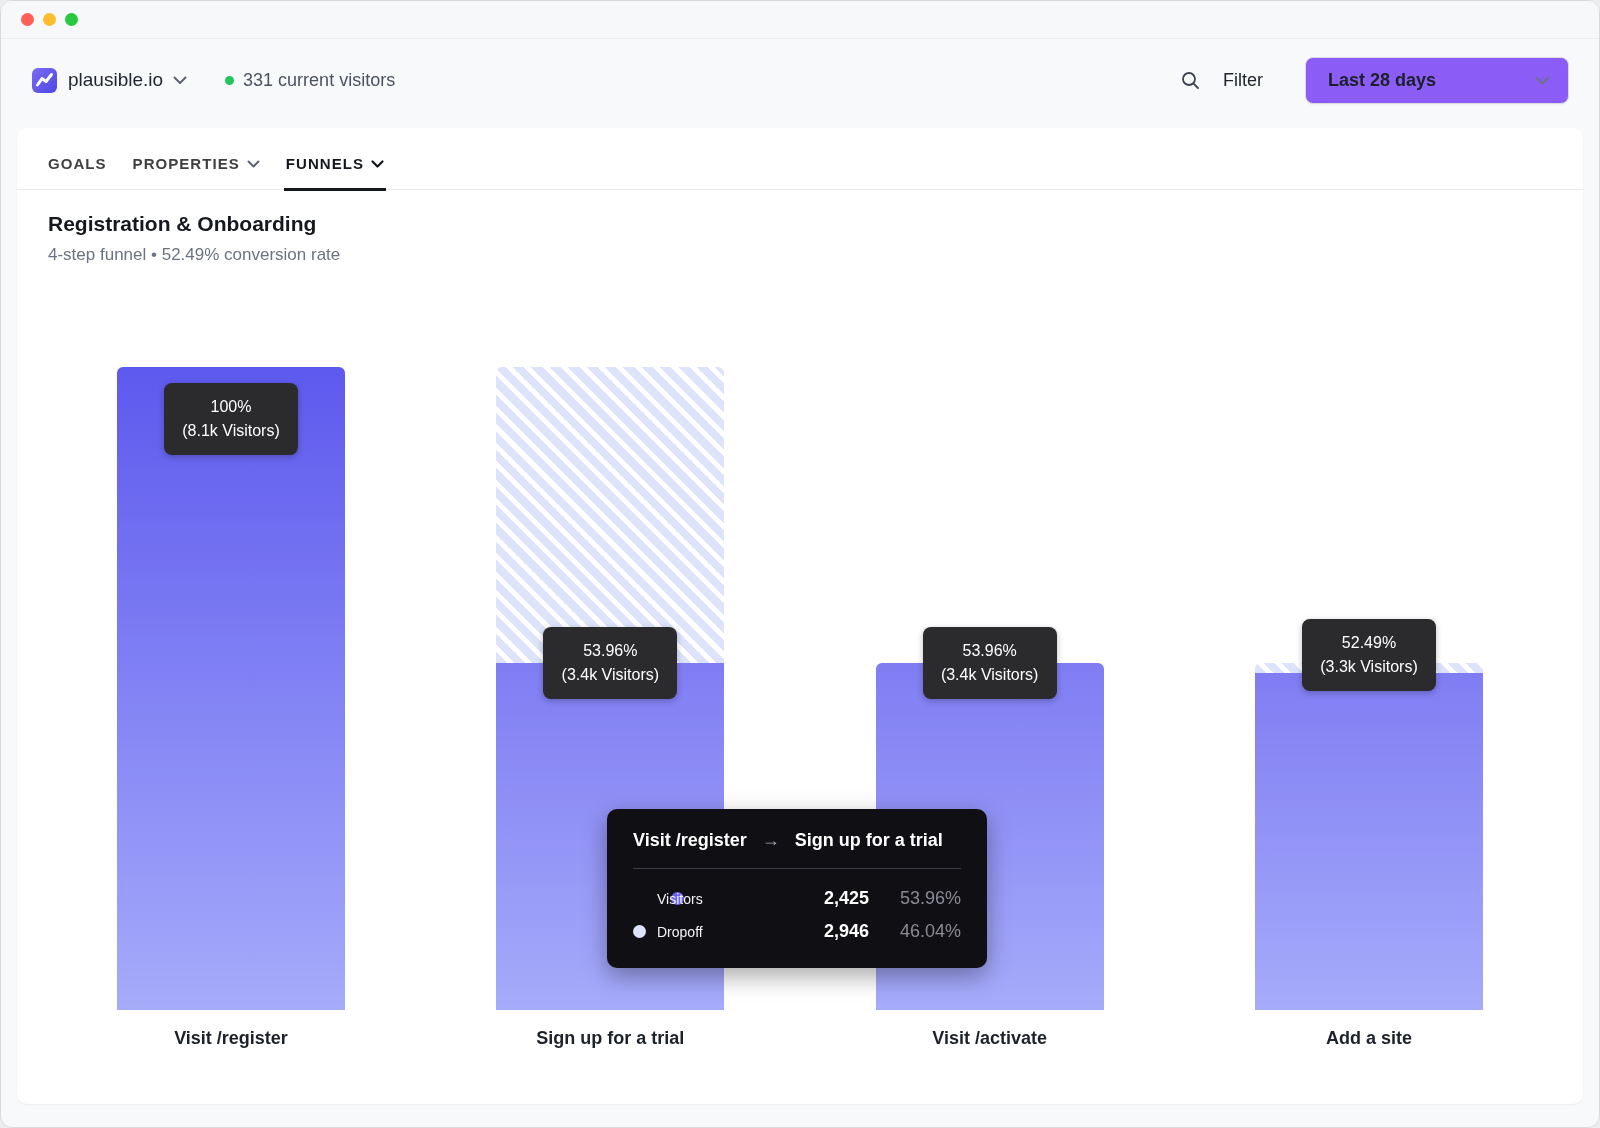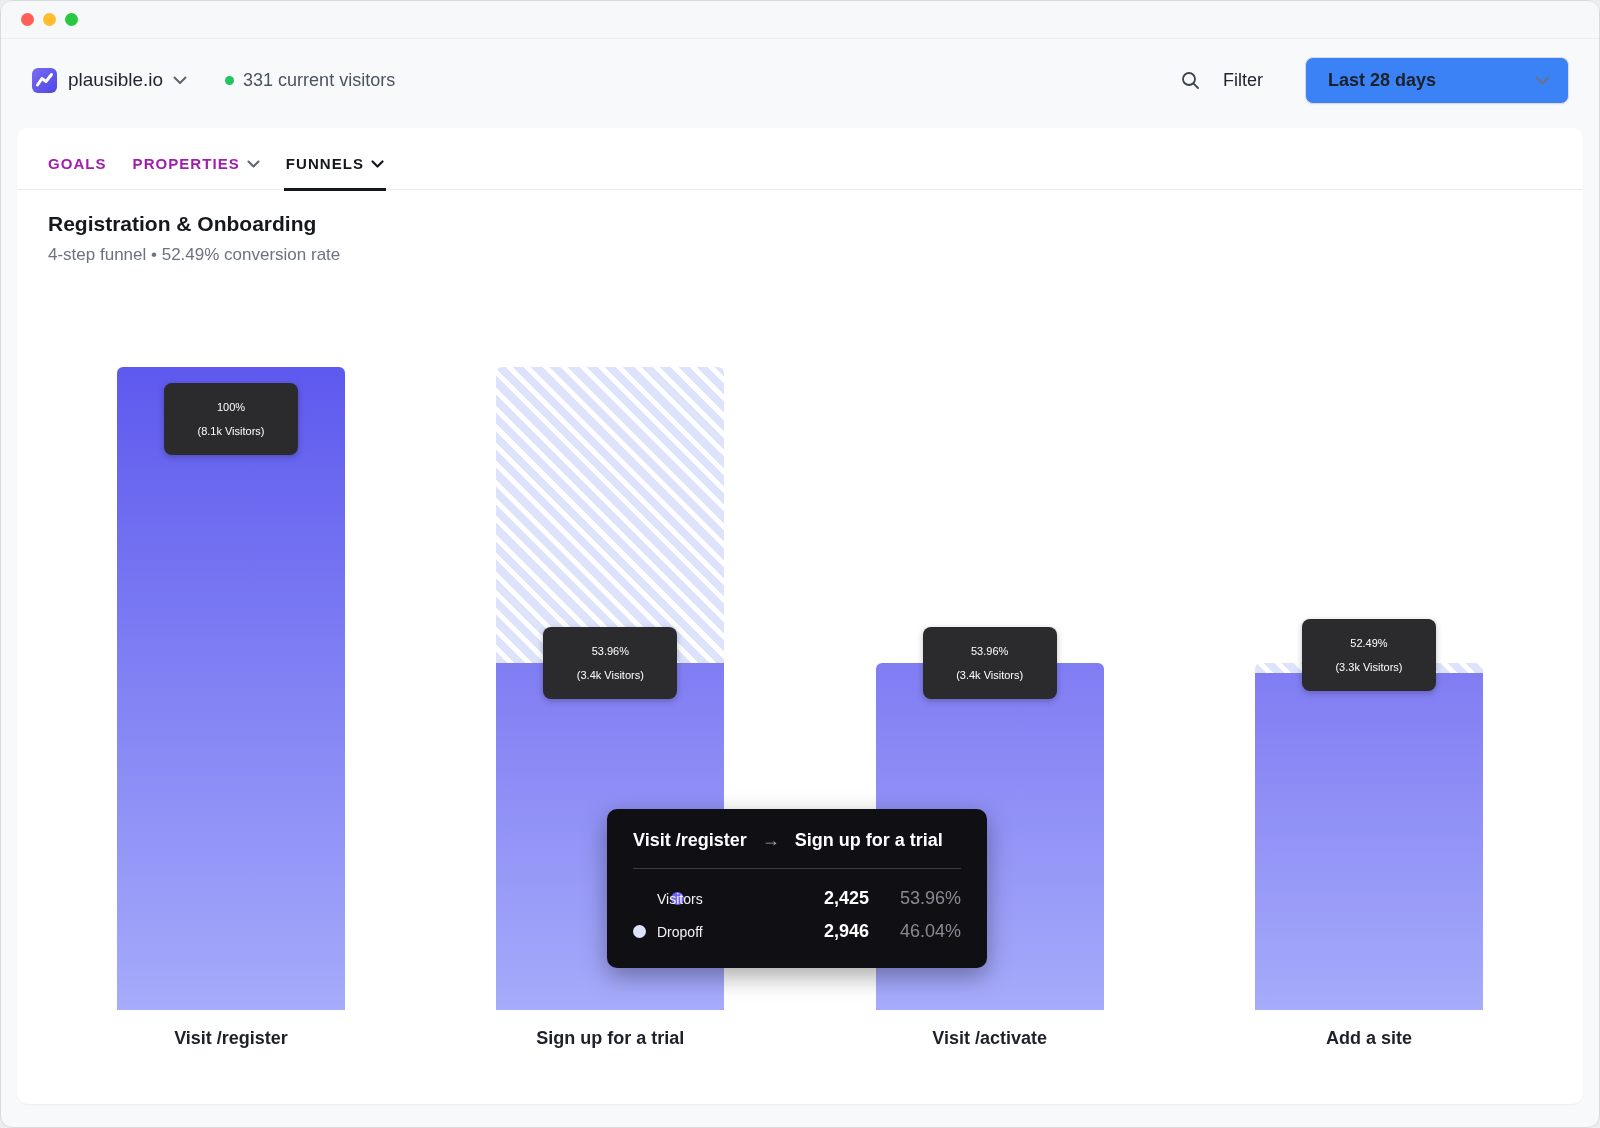--- a/index.html
+++ b/index.html
@@ -22,48 +22,48 @@
   .site-switcher { display:flex; align-items:center; gap:10px; cursor:pointer; }
   .logo { width:27px; height:27px; display:block; }
   .site-name { font-size:19px; font-weight:400; color:#1f2430; }
   .chev { display:block; }
   .visitors { display:flex; align-items:center; gap:9px; margin-left:38px; cursor:pointer; }
   .live-dot { width:9px; height:9px; border-radius:50%; background:#22c55e; }
   .visitors-text { font-size:18px; color:#4b5260; }
   .header-right { margin-left:auto; display:flex; align-items:center; gap:42px; }
   .filter-btn { display:flex; align-items:center; gap:23px; cursor:pointer; }
   .filter-label { font-size:18px; color:#20242c; }
-  .date-range { width:264px; height:47px; background:#3b82f6; border:1px solid #d9dbe0; border-radius:8px;
+  .date-range { width:264px; height:47px; background:#8b5cf6; border:1px solid #d9dbe0; border-radius:8px;
     display:flex; align-items:center; justify-content:space-between; padding:0 18px 0 22px;
     box-shadow:0 1px 2px rgba(0,0,0,0.04); cursor:pointer; }
   .date-range-label { font-size:18px; font-weight:600; color:#1b2029; }
   
   .card { background:#ffffff; border-radius:10px; margin:7px 16px 23px 16px; flex:1 1 auto;
     box-shadow:0 1px 2px rgba(0,0,0,0.05); overflow:hidden; }
   .tabs { display:flex; align-items:flex-end; gap:26px; padding:27px 31px 0 31px;
     border-bottom:1px solid #e9eaee; margin:0 0 0 0; }
   .tab { position:relative; display:flex; align-items:center; gap:7px; padding-bottom:17px;
-    font-size:15px; font-weight:700; letter-spacing:0.07em; color:#a21caf; cursor:pointer; }
+    font-size:15px; font-weight:700; letter-spacing:0.07em; color:#404040; cursor:pointer; }
   .tab.active { color:#14171d; }
   .tab.active::after { content:""; position:absolute; left:-2px; right:-2px; bottom:-2px; height:3px; background:#14171d; }
   .funnel-head { padding:22px 31px 0 31px; }
   .funnel-title { font-size:21px; font-weight:700; color:#15181e; }
   .funnel-subtitle { font-size:17px; color:#6b7280; margin-top:9px; }
   
   .chart { position:relative; margin-top:102px; }
   .columns { height:643px; display:flex; align-items:flex-end; justify-content:space-between; padding:0 100px; }
   .col { position:relative; width:228px; height:643px; display:flex; flex-direction:column; justify-content:flex-end; }
   .seg-striped { width:100%;
     background:repeating-linear-gradient(45deg, #dde3fb 0 8px, rgba(255,255,255,0.85) 8px 13px); }
   .seg-solid { width:100%; background:linear-gradient(180deg, #807df3 0%, #a6abfa 100%); }
   .seg-solid.full-grad { background:linear-gradient(180deg, #5e59ee 0%, #a6abfa 100%); }
   .rounded-top { border-radius:6px 6px 0 0; }
   .badge { position:absolute; left:50%; transform:translateX(-50%); z-index:3;
     background:#2b2b2e; color:#ffffff; border-radius:8px; padding:12px 14px; min-width:134px;
-    text-align:center; font-size:11px; line-height:24px; box-shadow:0 2px 6px rgba(0,0,0,0.25); }
+    text-align:center; font-size:16px; line-height:24px; box-shadow:0 2px 6px rgba(0,0,0,0.25); }
   .step-label { position:absolute; top:661px; left:0; right:0; text-align:center;
     font-size:18px; font-weight:700; color:#1d212a; white-space:nowrap; }
   
   .tooltip { position:absolute; left:590px; top:442px; width:380px; z-index:5;
     background:#101014; border-radius:10px; padding:21px 26px 20px 26px;
     box-shadow:0 8px 24px rgba(0,0,0,0.35); }
   .tt-head { display:flex; align-items:center; gap:15px; font-size:18px; font-weight:700; color:#ffffff; white-space:nowrap; }
   .tt-arrow { color:#9ca3af; font-weight:400; font-size:18px; }
   .tt-divider { height:1px; background:#3c3c44; margin:17px 0 13px 0; }
   .tt-row { display:grid; grid-template-columns:24px 1fr 112px 92px; align-items:center; height:33px; }

